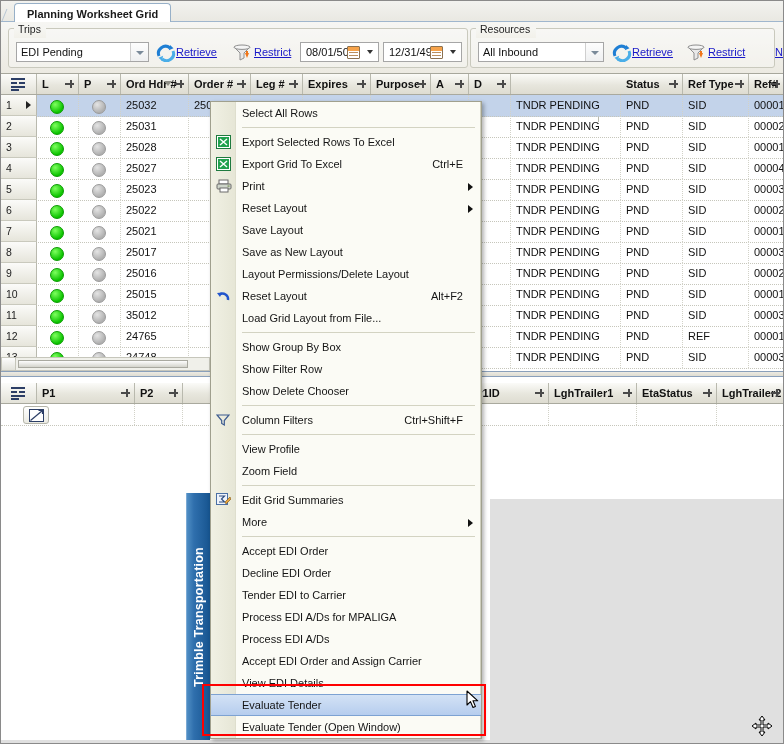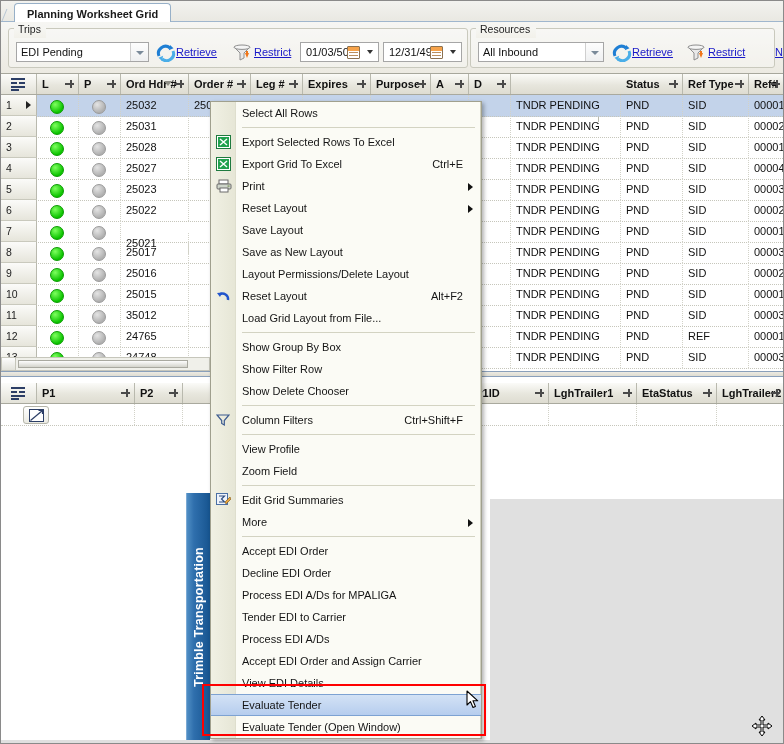--- a/index.html
+++ b/index.html
@@ -510,21 +510,21 @@
       <svg width="22" height="19" viewBox="0 0 22 19">
         <path d="M2 3 L18 3 L12 9 L12 14 L8 16 L8 9 Z" fill="#e9e9e9" stroke="#8e8e8e" stroke-width="1"></path>
         <ellipse cx="10" cy="3.2" rx="8" ry="2.2" fill="#f5f5f5" stroke="#8e8e8e" stroke-width="1"></ellipse>
         <path d="M13 9 l4 0 -2 5 z" fill="#f0761a"></path>
         <rect x="14" y="7" width="2" height="4" fill="#f0761a"></rect>
       </svg>
     </div>
     <a class="linkbtn" style="left:254px; top:24px;">Restrict</a>
 
     <div class="datefield" style="left:300px; top:20px; width:79px;">
-      <span>01/03/50</span>
+      <span>08/01/50</span>
       <span class="cal-ico" style="right:18px;">
           <i></i>
         </span>
       <span class="dd-arrow" style="right:5px;"></span>
     </div>
 
     <div class="datefield" style="left:383px; top:20px; width:79px;">
       <span>12/31/49</span>
       <span class="cal-ico" style="right:18px;">
           <i></i>
@@ -725,21 +725,21 @@
           <div class="cell" style="left: 748px; width: 36px;"><span>00002A</span></div>
         </div>
         <div class="grow" style="top: 147px;">
           <div class="rowhdr"><span>7</span></div>
           <div class="cell" style="left: 36px; width: 42px;">
             <span class="dot green" style="left: 13px;"></span>
           </div>
           <div class="cell" style="left: 78px; width: 42px;">
             <span class="dot gray" style="left: 13px;"></span>
           </div>
-          <div class="cell" style="left: 120px; width: 68px; margin-top: 12px;"><span>25021</span></div>
+          <div class="cell" style="left: 120px; width: 68px;"><span>25021</span></div>
           <div class="cell" style="left: 188px; width: 62px;"></div>
           <div class="cell" style="left: 250px; width: 52px;"></div>
           <div class="cell" style="left: 302px; width: 68px;"></div>
           <div class="cell" style="left: 370px; width: 60px;"></div>
           <div class="cell" style="left: 430px; width: 38px;">
             <span class="circ-o" style="left: 12px;"></span>
           </div>
           <div class="cell" style="left: 468px; width: 42px;"><span>D</span></div>
           <div class="cell" style="left: 510px; width: 110px;"><span>TNDR PENDING</span></div>
           <div class="cell" style="left: 620px; width: 62px;"><span>PND</span></div>
@@ -998,22 +998,22 @@
         <div class="sep"></div>
         <div class="mi"><span>Edit Grid Summaries</span><span class="mico"><svg width="15" height="14" viewBox="0 0 15 14">
               <rect x="0.5" y="0.5" width="11" height="11" fill="#eef3fb" stroke="#4a6fa5"></rect>
               <path d="M3 3 L8.5 3 L5.5 6 L8.5 9 L3 9" stroke="#2f4e82" stroke-width="1.2" fill="none"></path>
               <path d="M9 9 L14 4 L15 6 L10 11 Z" fill="#e8a33d" stroke="#8a6320" stroke-width="0.7"></path>
             </svg></span></div>
         <div class="mi"><span>More</span><span class="sub"></span></div>
         <div class="sep"></div>
         <div class="mi"><span>Accept EDI Order</span></div>
         <div class="mi"><span>Decline EDI Order</span></div>
+        <div class="mi"><span>Tender EDI to Carrier</span></div>
         <div class="mi"><span>Process EDI A/Ds for MPALIGA</span></div>
-        <div class="mi"><span>Tender EDI to Carrier</span></div>
         <div class="mi"><span>Process EDI A/Ds</span></div>
         <div class="mi"><span>Accept EDI Order and Assign Carrier</span></div>
         <div class="mi"><span>View EDI Details</span></div>
         <div class="mi hl"><span>Evaluate Tender</span></div>
         <div class="mi"><span>Evaluate Tender (Open Window)</span></div>
       </div>
   </div>
 
   <div class="redbox"></div>
   <div class="cursor-arrow">

